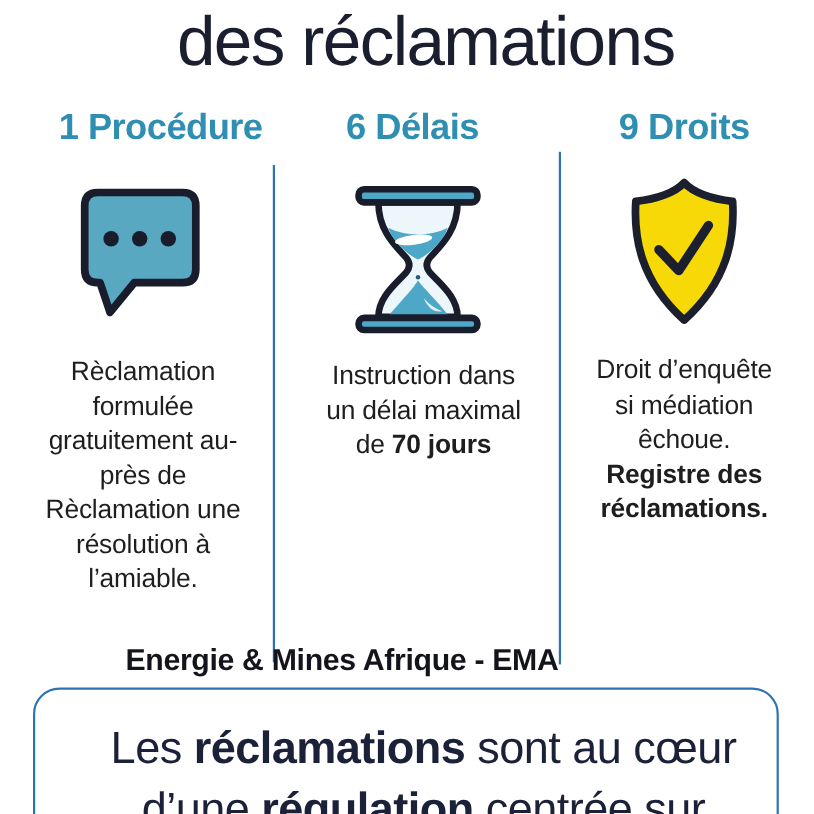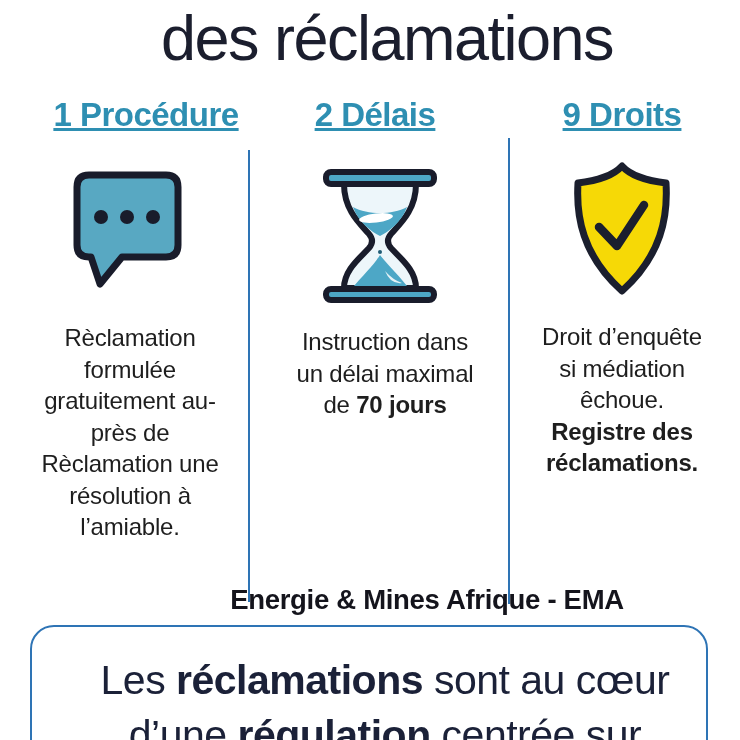--- a/index.html
+++ b/index.html
@@ -15,21 +15,21 @@
   .title{
     left:0;right:0;top:2px;text-align:center;padding-left:34px;
     font-size:63px;font-weight:500;letter-spacing:-1.5px;
     color:#1b1e2e;white-space:nowrap;
   }
 
   
   .col-header{
     top:96px;transform:translateX(-50%);
     font-size:33px;font-weight:bold;letter-spacing:-0.5px;
-    color:#2e8fb2;white-space:nowrap;text-decoration:underline;
+    color:#2e8fb2;white-space:nowrap;
   }
   .h1{left:146px;} .h2{left:375px;} .h3{left:622px;}
 
   
   .vdivider{width:2px;background:#2e74b5;}
   .d1{left:248px;top:150px;height:452px;}
   .d2{left:508px;top:138px;height:466px;}
 
   
   .icon{display:block;}
@@ -43,21 +43,21 @@
     text-align:center;letter-spacing:-0.2px;
   }
   .ct1{left:10px;top:322px;width:240px;}
   .ct2{left:260px;top:326px;width:250px;}
   .ct3{left:497px;top:321px;width:250px;}
   .line{display:block;}
   .bold{font-weight:bold;}
 
   
   .brand{
-    left:0;right:0;top:584px;text-align:center;padding-left:114px;
+    left:0;right:0;top:584px;padding-left:114px;
     font-size:27.5px;font-weight:bold;color:#14141c;
     letter-spacing:-0.3px;white-space:nowrap;
   }
 
   
   .quote-box{
     left:30px;top:625px;width:678px;height:170px;
     border:2.5px solid #2e74b5;border-radius:24px;
     box-sizing:border-box;background:#ffffff;
   }
@@ -66,21 +66,21 @@
     font-size:41px;line-height:55px;color:#1b2138;
     letter-spacing:-0.5px;white-space:nowrap;
   }
 </style>
 </head>
 <body>
 
 <div class="abs title">des réclamations</div>
 
 <div class="abs col-header h1">1 Procédure</div>
-<div class="abs col-header h2">2 Délais</div>
+<div class="abs col-header h2">6 Délais</div>
 <div class="abs col-header h3">9 Droits</div>
 
 <div class="abs vdivider d1"></div>
 <div class="abs vdivider d2"></div>
 
 <svg class="abs icon icon-bubble" width="111" height="118" viewBox="0 0 111 118">
   <path d="M17,5 H94 Q106,5 106,17 V75 Q106,87 94,87 H50 L28,114 L19,87 H17 Q5,87 5,75 V17 Q5,5 17,5 Z" fill="#58a8c2" stroke="#191c2b" stroke-width="7" stroke-linejoin="round"></path>
   <circle cx="29" cy="47" r="7" fill="#191c2b"></circle>
   <circle cx="55" cy="47" r="7" fill="#191c2b"></circle>
   <circle cx="81" cy="47" r="7" fill="#191c2b"></circle>

